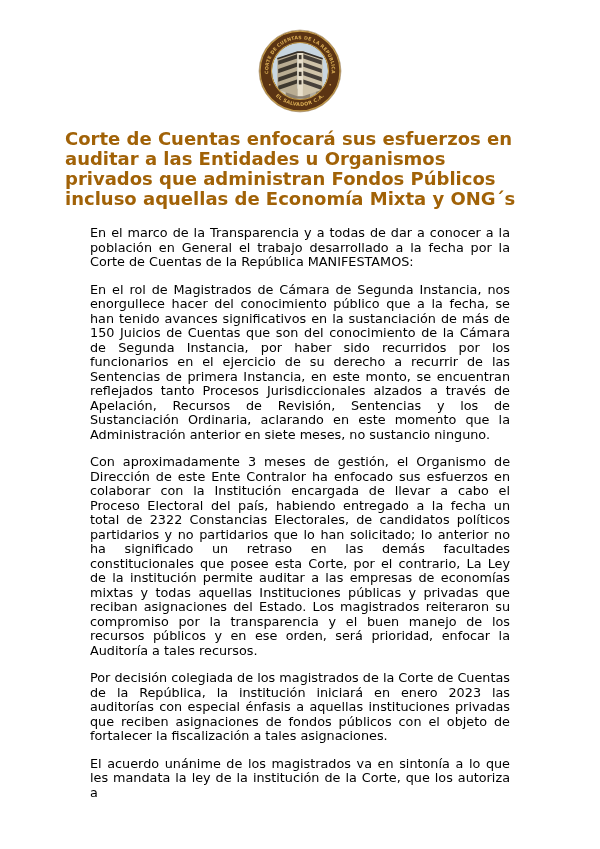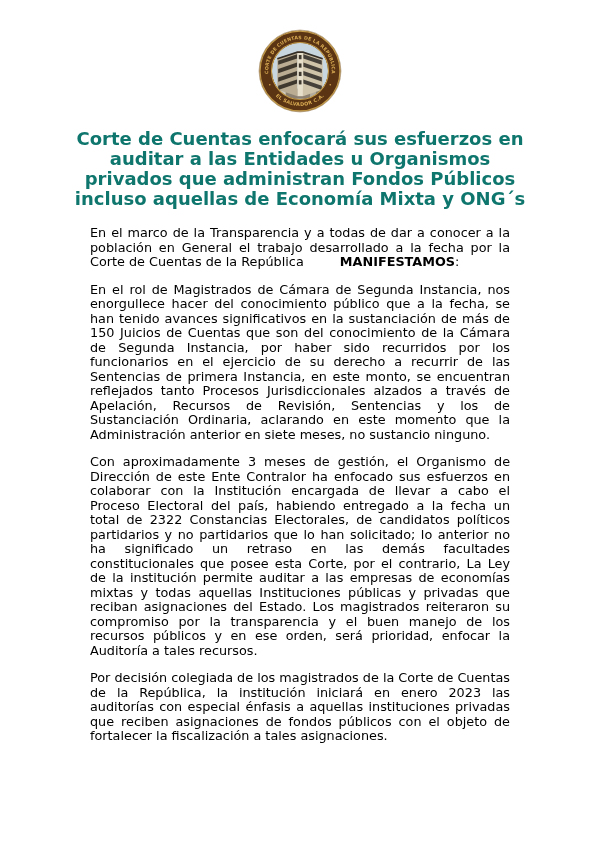--- a/index.html
+++ b/index.html
@@ -23,37 +23,35 @@
     width: 84px;
     height: 84px;
     margin: 0 auto;
   }
   .doc-title {
     max-width: 470px;
     margin: 16px auto 4px auto;
     font-size: 18px;
     line-height: 20px;
     font-weight: bold;
-    text-align: center;
-    color: #0f766e;
+    color: #a16207;
   }
   .doc-body {
     width: 420px;
     margin: 17px auto 0 auto;
   }
   .par {
     margin: 0 0 13px 0;
     font-size: 12.8px;
     line-height: 14.5px;
     text-align: justify;
     color: #000000;
   }
   .par strong {
-    font-weight: bold;
-    margin-left: 32px;
+    font-weight: normal;
   }
   .seal-ring-text {
     font-family: "DejaVu Sans", sans-serif;
     font-weight: bold;
   }
 </style>
 </head>
 <body>
 
 <div class="page">
@@ -117,15 +115,16 @@
   <div class="doc-body">
 
     <p class="par"><span>En el marco de la Transparencia y a todas de dar a conocer a la población en General el trabajo desarrollado a la fecha por la Corte de Cuentas de la República </span><strong>MANIFESTAMOS</strong><span>:</span></p>
 
     <p class="par">En el rol de Magistrados de Cámara de Segunda Instancia, nos enorgullece hacer del conocimiento público que a la fecha, se han tenido avances significativos en la sustanciación de más de 150 Juicios de Cuentas que son del conocimiento de la Cámara de Segunda Instancia, por haber sido recurridos por los funcionarios en el ejercicio de su derecho a recurrir de las Sentencias de primera Instancia, en este monto, se encuentran reflejados tanto Procesos Jurisdiccionales alzados a través de Apelación, Recursos de Revisión, Sentencias y los de Sustanciación Ordinaria, aclarando en este momento que la Administración anterior en siete meses, no sustancio ninguno.</p>
 
     <p class="par">Con aproximadamente 3 meses de gestión, el Organismo de Dirección de este Ente Contralor ha enfocado sus esfuerzos en colaborar con la Institución encargada de llevar a cabo el Proceso Electoral del país, habiendo entregado a la fecha un total de 2322 Constancias Electorales, de candidatos políticos partidarios y no partidarios que lo han solicitado; lo anterior no ha significado un retraso en las demás facultades constitucionales que posee esta Corte, por el contrario, La Ley de la institución permite auditar a las empresas de economías mixtas y todas aquellas Instituciones públicas y privadas que reciban asignaciones del Estado. Los magistrados reiteraron su compromiso por la transparencia y el buen manejo de los recursos públicos y en ese orden, será prioridad, enfocar la Auditoría a tales recursos.</p>
 
     <p class="par">Por decisión colegiada de los magistrados de la Corte de Cuentas de la República, la institución iniciará en enero 2023 las auditorías con especial énfasis a aquellas instituciones privadas que reciben asignaciones de fondos públicos con el objeto de fortalecer la fiscalización a tales asignaciones.</p>
 
+    <p class="par">El acuerdo unánime de los magistrados va en sintonía a lo que les mandata la ley de la institución de la Corte, que los autoriza a</p>
 
   </div>
 </div>
 
 </body></html>

